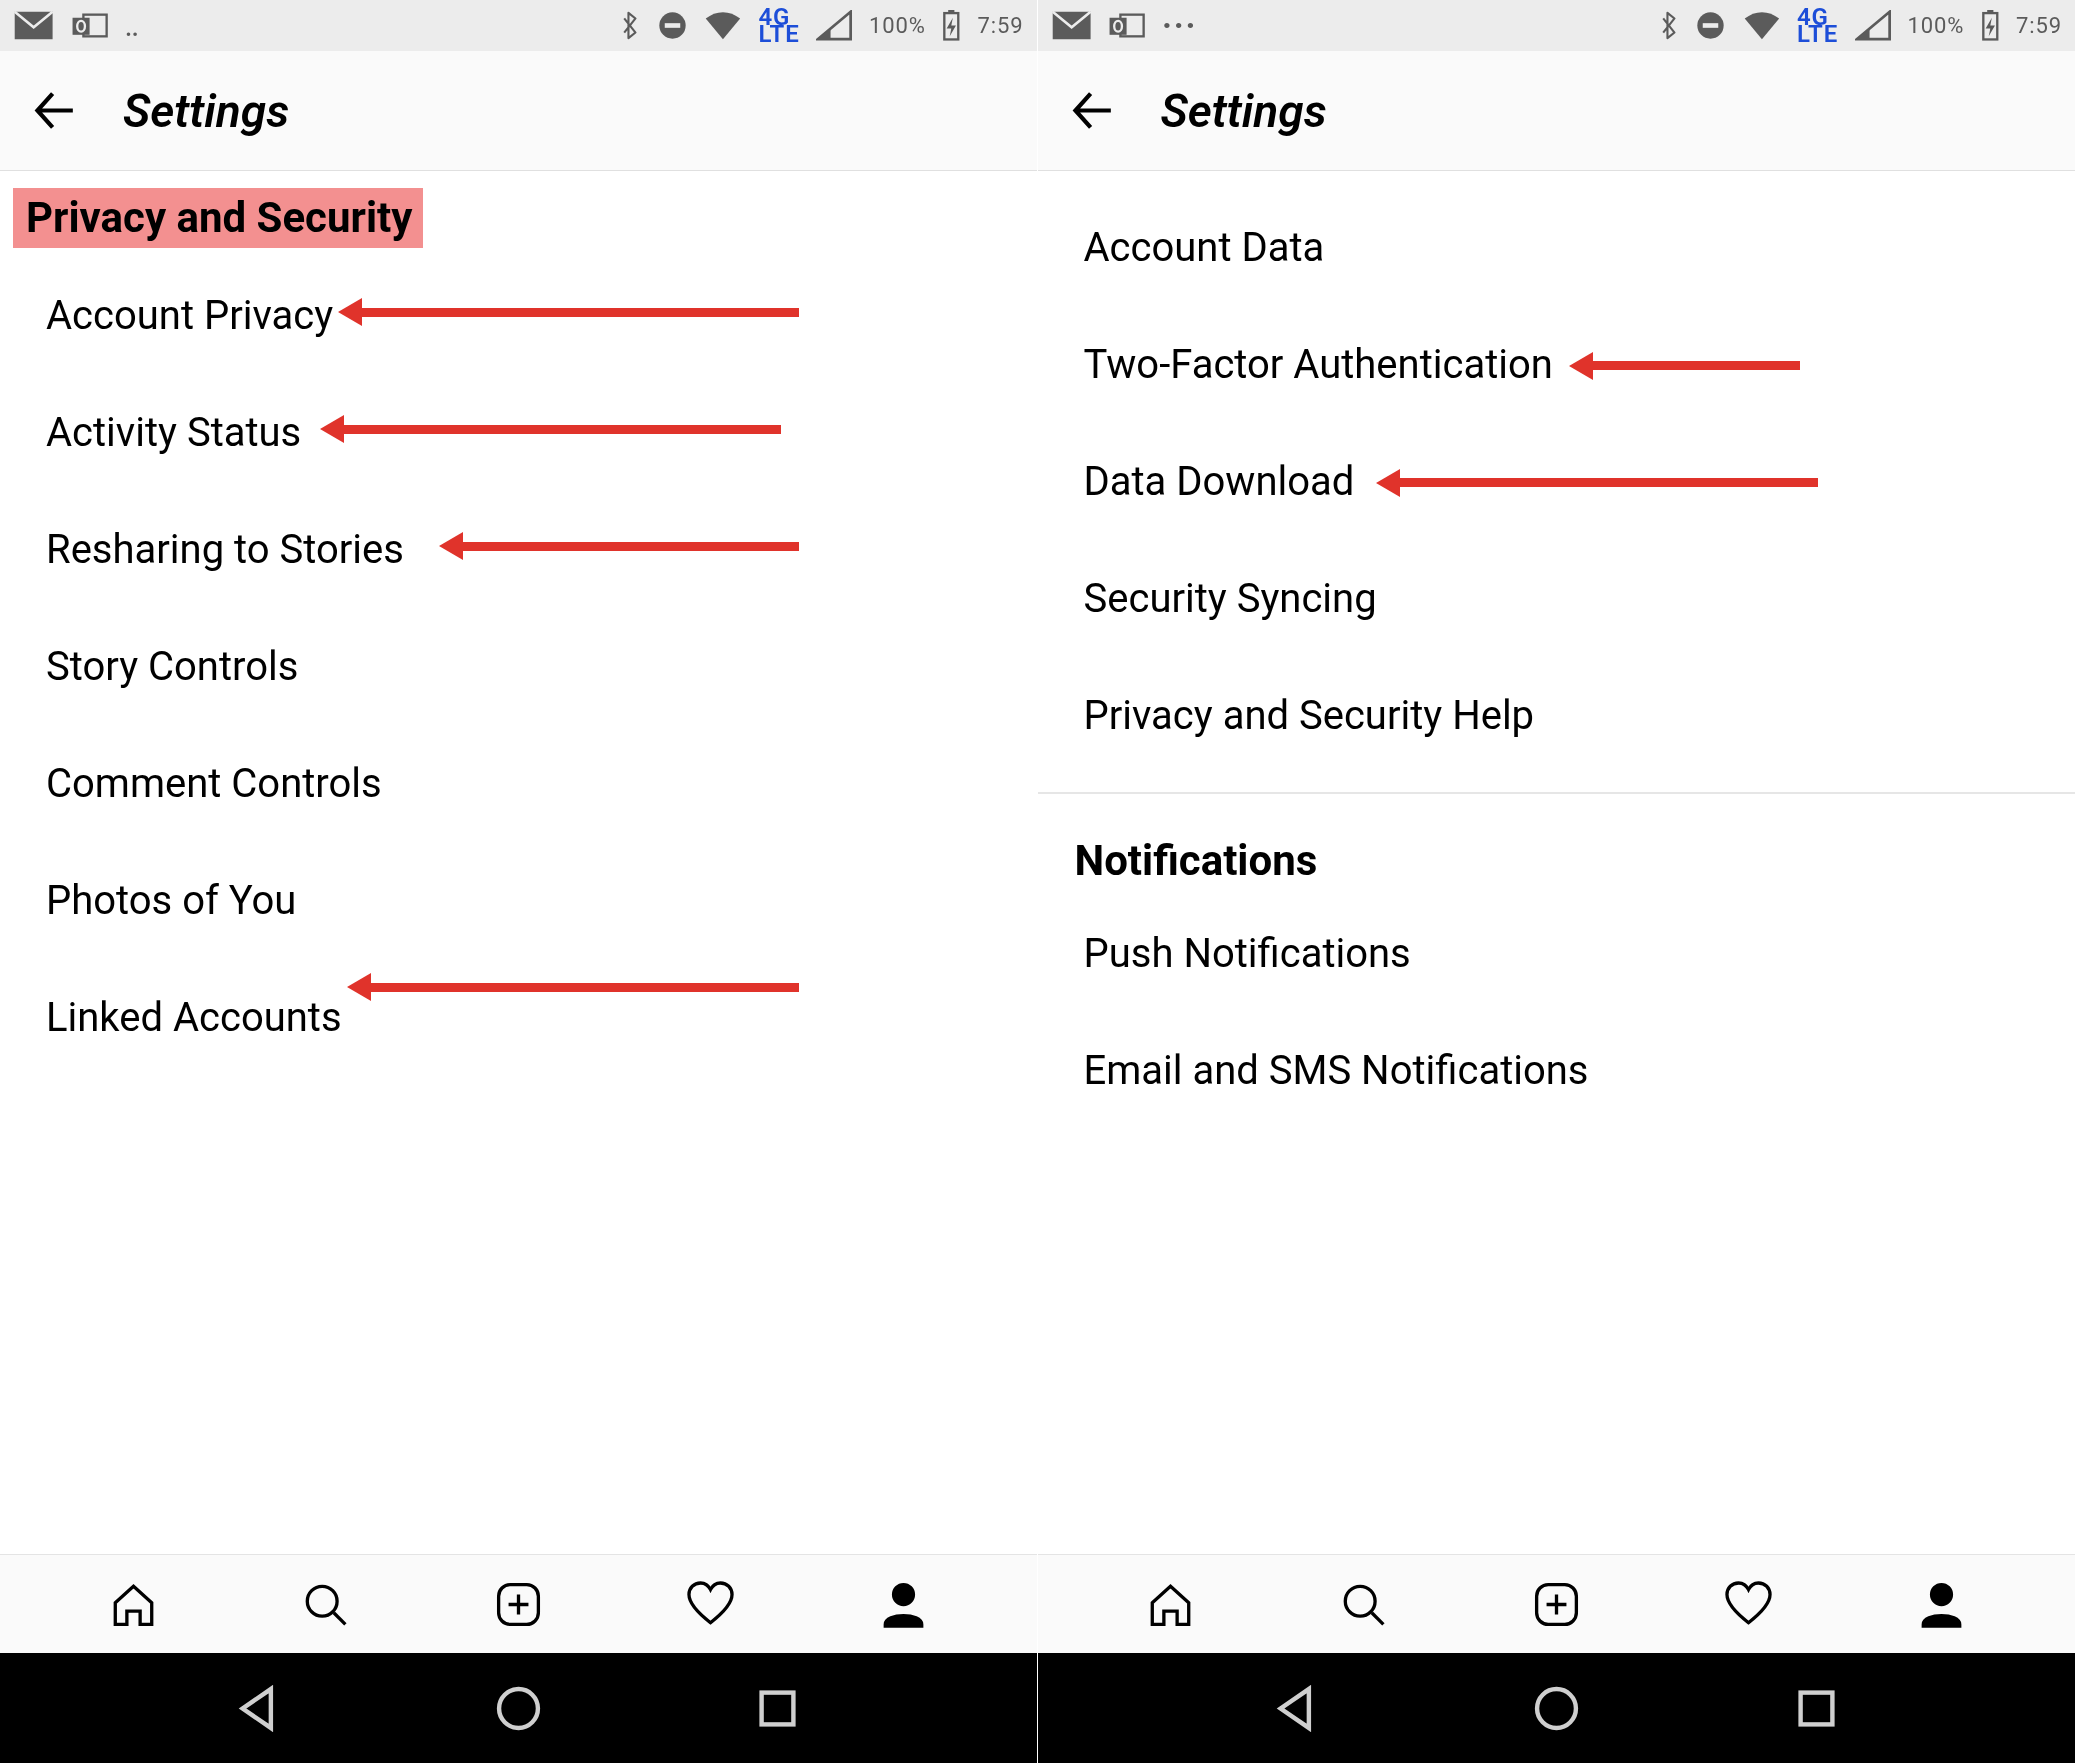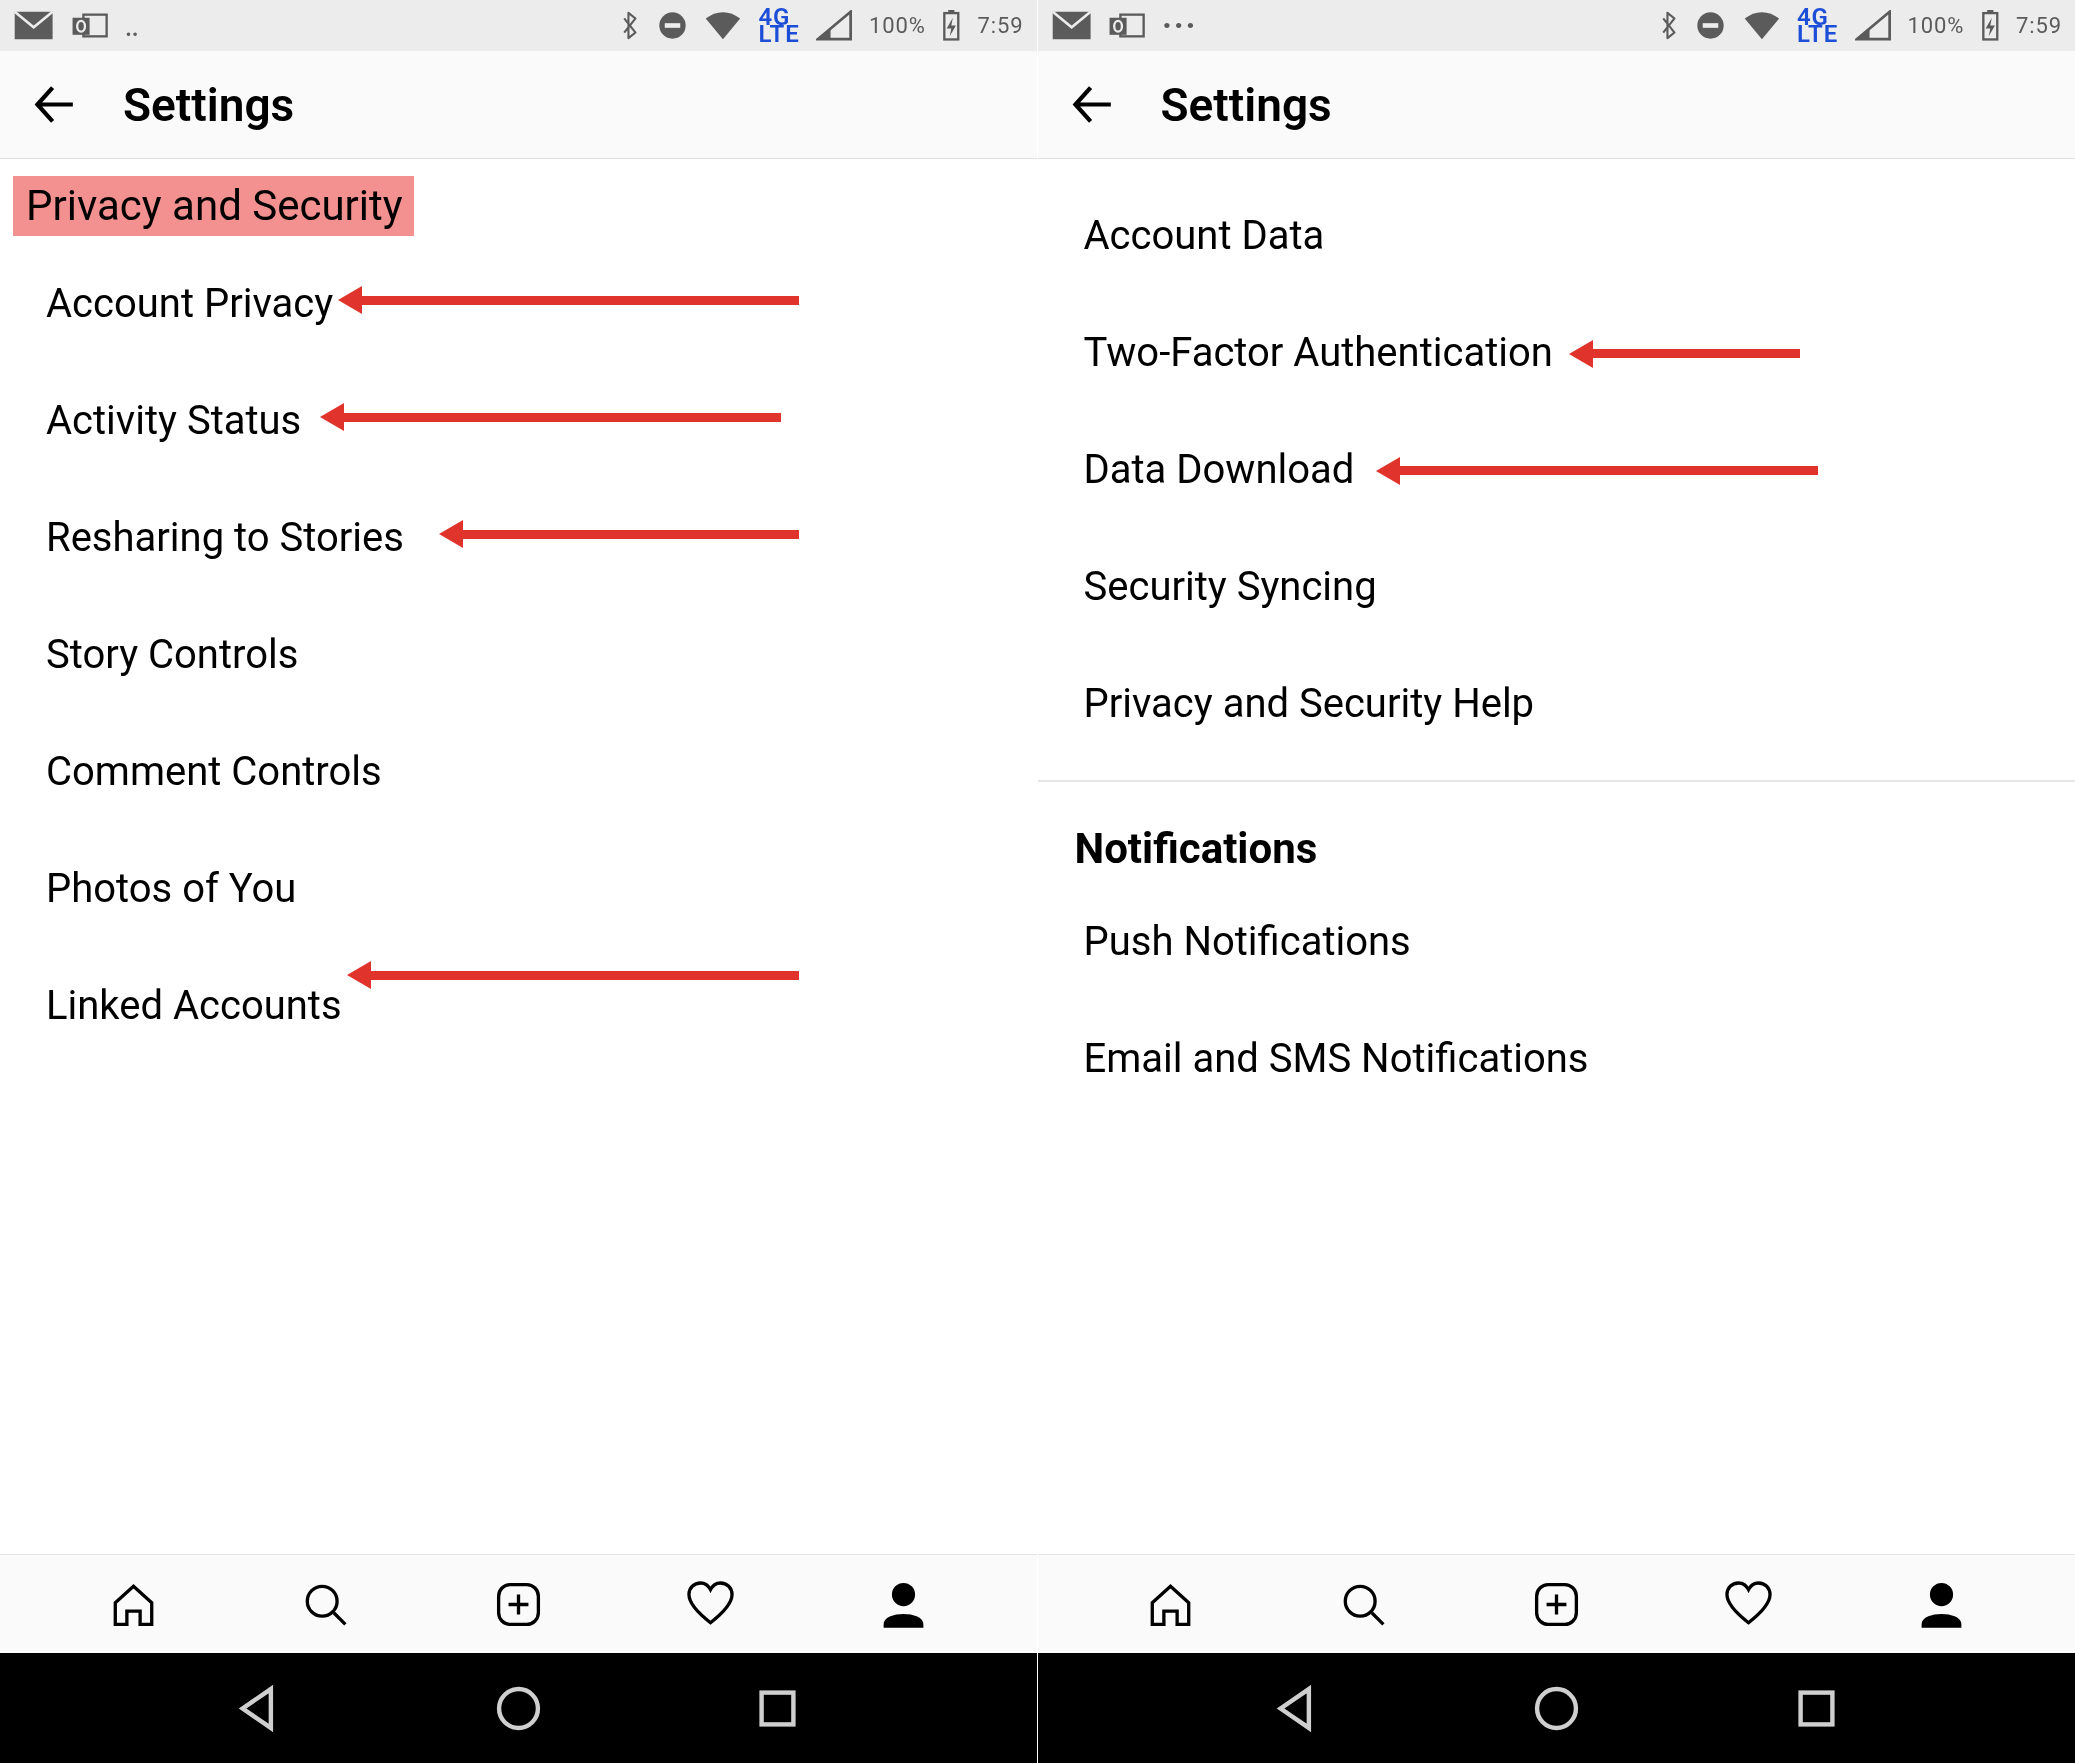--- a/index.html
+++ b/index.html
@@ -45,43 +45,44 @@
     letter-spacing: 0.9px;
     color:#1d4ed8;
     font-weight:600;
   }
   .sb-4g span{ display:block; }
   .sb-dots{ letter-spacing:3.7px; font-size:31px;}
   .sb-moredots{ letter-spacing:1.8px; font-size:33px; font-weight:bold;}
 
   
   .app-header {
-    height: 108px;
+    height: 120px;
     background: #fafafa;
     border-bottom: 1.8px solid #e0e0e0;
     display: flex;
     align-items: center;
     gap: 35px;
     padding: 0 29px;
+    font-style: italic;
   }
   .app-header .back { width: 59px; height: 59px; display:flex; align-items:center; justify-content:center; }
   .app-header .back svg { width: 59px; height: 59px; stroke:#000; stroke-width:5; fill:none; }
   .app-header .title { font-size: 46px; font-weight: 600; color:#000; }
 
   
   .content {
     flex: 1 1 auto;
     overflow: hidden;
     position: relative;
     background:#ffffff;
   }
   .section-header {
     display:inline-block;
     font-size: 42px;
-    font-weight: 400;
+    font-weight: 700;
     color:#000;
     padding: 5.5px 11px 5.5px 13px;
     margin: 16.5px 0 9.2px 13px;
   }
   .section-header.hl { background:#f39090; }
   .section-header.plain { font-weight:700; background:transparent; padding-left:37px; margin-left:0; margin-top:27.5px; margin-bottom:3.7px;}
   .list-item {
     font-size: 40px;
     color:#000;
     padding: 35px 15px 35px 46px;

